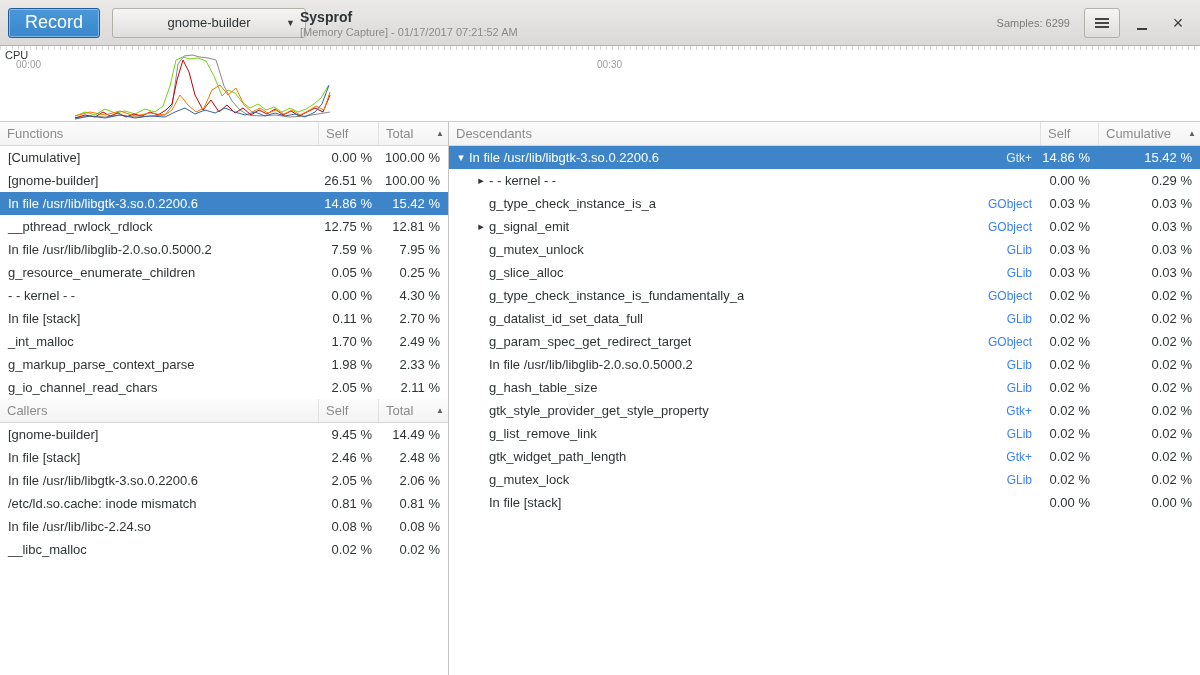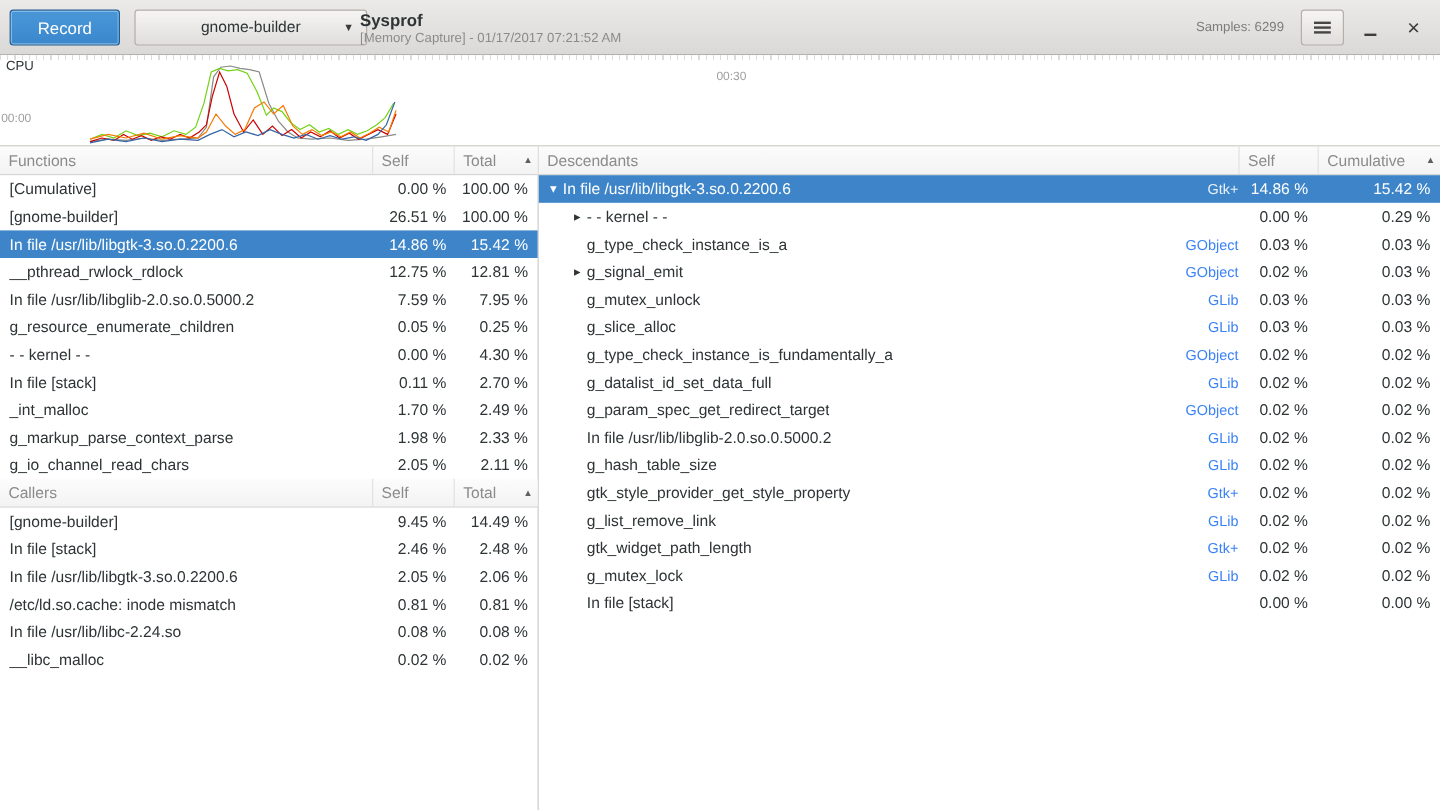--- a/index.html
+++ b/index.html
@@ -16,21 +16,21 @@
     background:linear-gradient(var(--headerbar_top,#ebeae9), var(--headerbar_bottom,#dbd9d7));
     border-bottom:1px solid #b5b1ac;
     display:flex; align-items:center; padding:0 8px;
   }
   .btn {
     height:30px; border:1px solid #b4afa9; border-radius:3px;
     background:linear-gradient(#f6f5f4,#e0dedc);
     font-family:inherit; font-size:13px; color:#2e3436; cursor:default;
   }
   .record-btn {
-    width:92px; color:#fff; font-size:14px;
+    width:92px; color:#fff; font-size:18px;
     background:linear-gradient(#4a97d8, var(--record_button_bg,#3a87cc));
     border:1px solid #215d94;
     box-shadow:inset 0 0 0 1px rgba(150,200,240,.75);
   }
   .process-btn {
     width:194px; margin-left:12px; position:relative;
     display:flex; align-items:center; justify-content:center;
   }
   .process-btn .arrow { position:absolute; right:10px; font-size:9px; color:#3c3c3c; }
   .title-block {
@@ -50,38 +50,38 @@
   .min-glyph { display:block; width:10px; height:2px; background:#3c3c3c; position:relative; top:6px; }
   .close-glyph { font-size:18px; color:#3c3c3c; line-height:1; }
 
   
   .cpu-area { height:76px; flex:none; position:relative; background:#fff;
     border-bottom:1px solid #cfccc9; }
   .cpu-ticks { position:absolute; top:0; left:0; right:0; height:4px;
     background:repeating-linear-gradient(to right,#bdbdbd 0 1px,transparent 1px 6px); opacity:.55; }
   .cpu-label { position:absolute; top:3px; left:5px; font-size:11px; color:#2e3436; }
   .time-label { position:absolute; font-size:10px; color:#9d9d9d; }
-  .t0 { top:13px; left:1px;margin-top:35px; }
+  .t0 { top:13px; left:16px; }
   .t30 { top:13px; left:597px; }
   .cpu-chart { position:absolute; left:0; top:0; width:1200px; height:76px; }
 
   
   .main { flex:1; display:flex; min-height:0; }
   .left-panel { width:449px; flex:none; border-right:1px solid #c6c4c2;
     display:flex; flex-direction:column; background:#fff; }
   .right-panel { flex:1; display:flex; flex-direction:column; background:#fff; }
 
   .tree-header {
     display:flex; height:24px; flex:none; align-items:stretch;
     background:linear-gradient(#fcfcfc,#f3f3f3);
     border-bottom:1px solid #d6d6d6; color:#8b8b8b;
   }
   .hcell { display:flex; align-items:center; padding:0 7px; }
   .hcell.grow { flex:1; }
-  .hcell.fixed { border-left:1px solid #e2e2e2;margin-left:8px; }
+  .hcell.fixed { border-left:1px solid #e2e2e2; }
   .w-self { width:60px; }
   .w-total { width:70px; justify-content:space-between; padding-right:4px; }
   .w-self-r { width:58px; }
   .w-cum { width:102px; justify-content:space-between; padding-right:4px; }
   .sort-arrow { font-size:8px; color:#5f5f5f; }
 
   .rows { flex:none; }
   .rows-fill { flex:1; }
 
   .row { display:flex; height:23px; align-items:center; }

